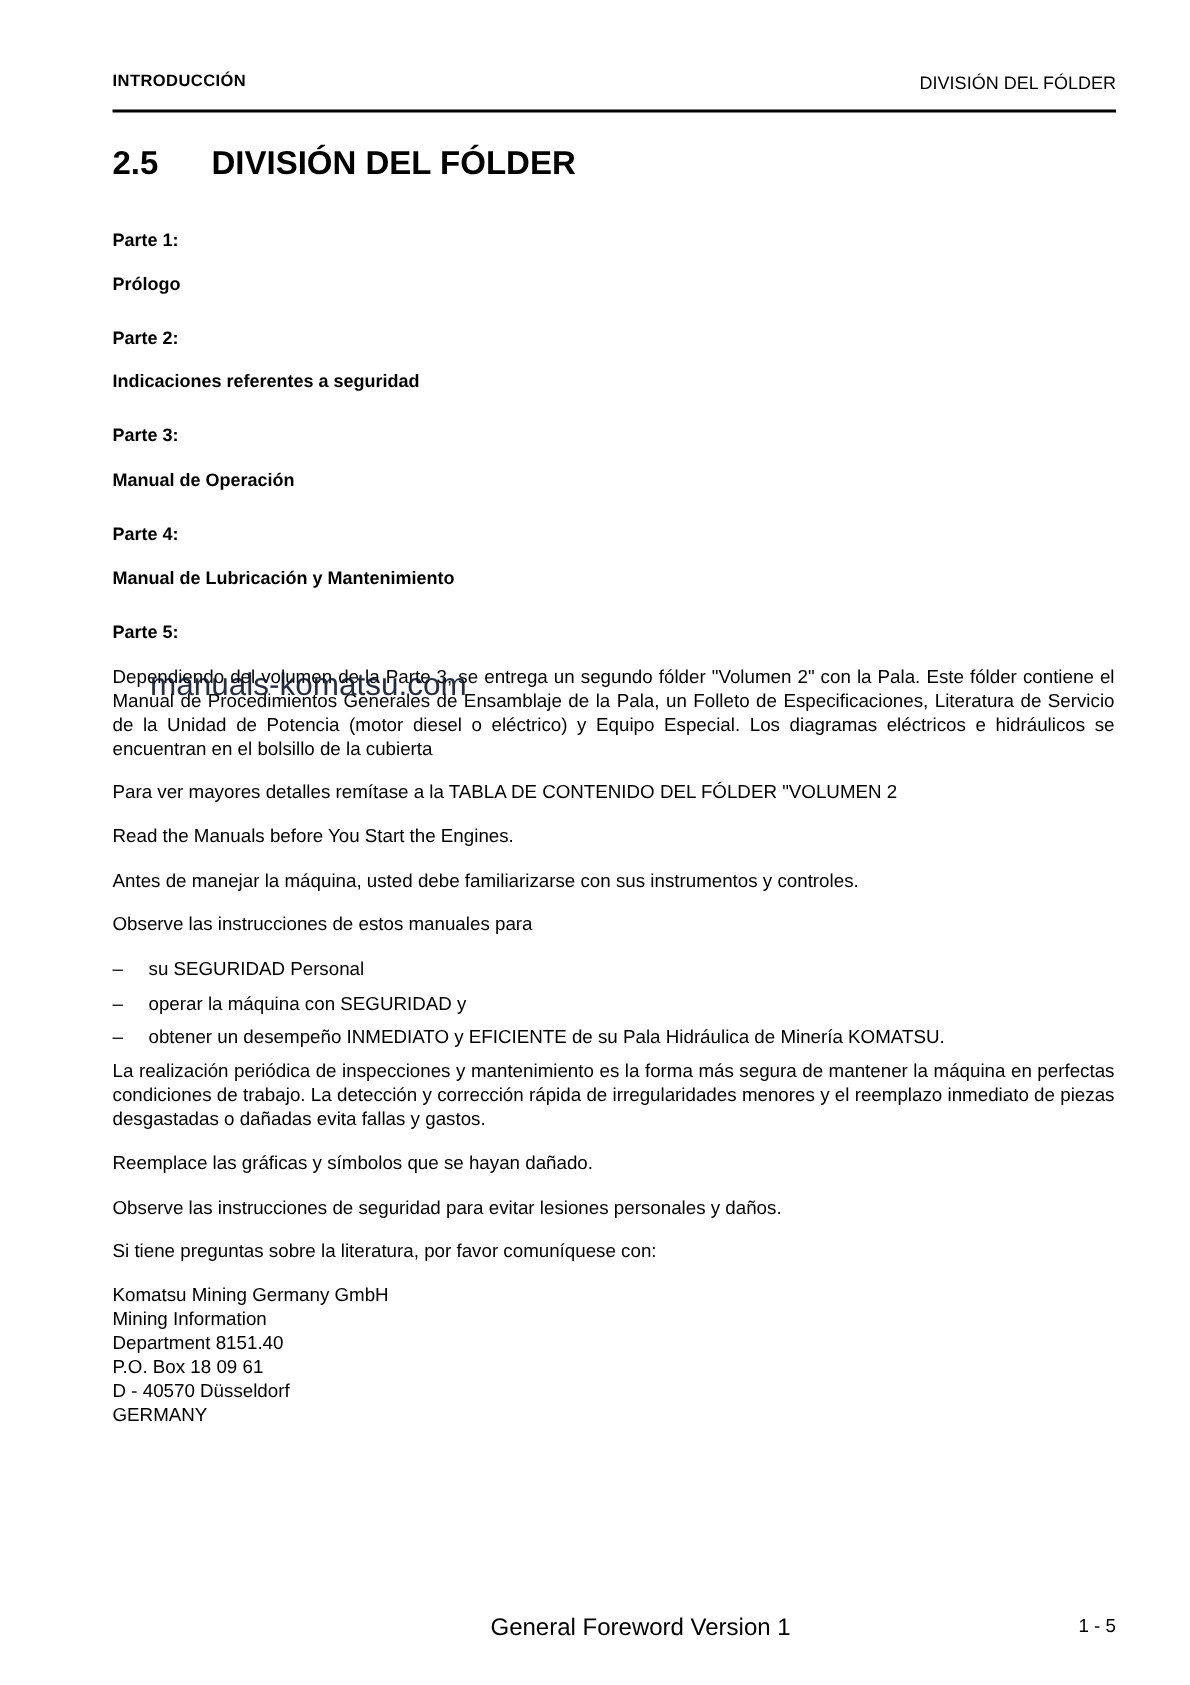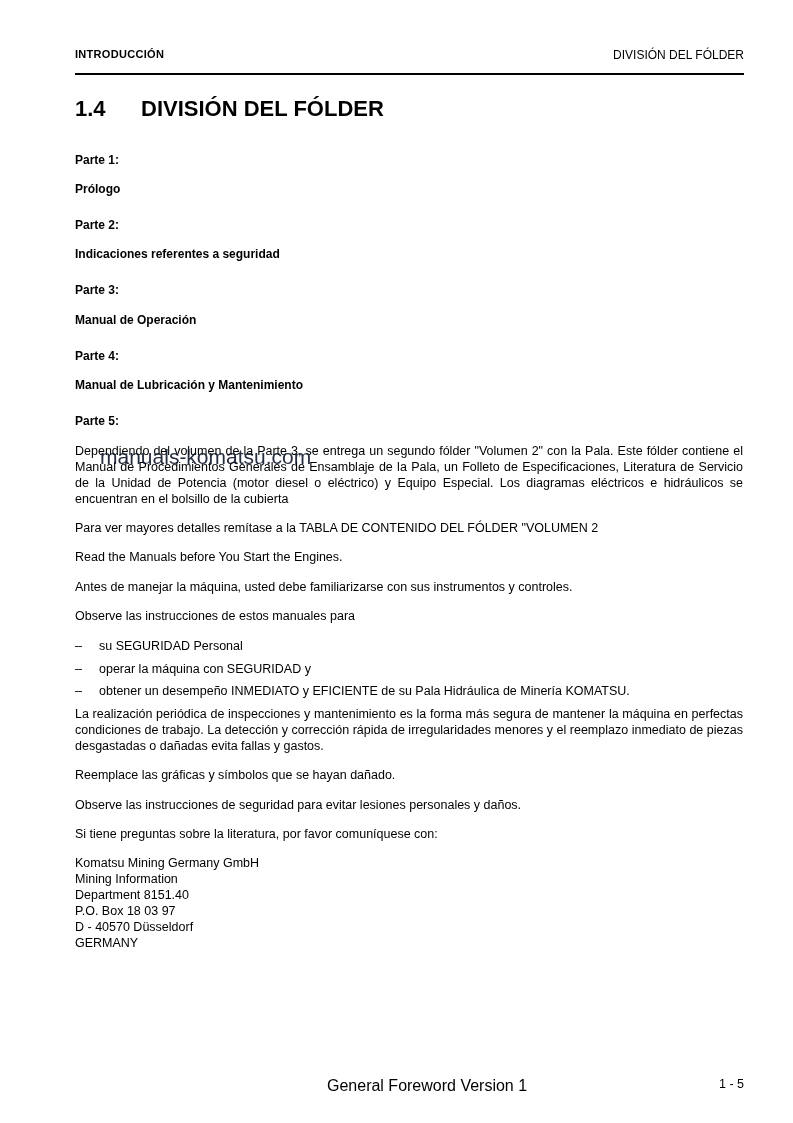--- a/index.html
+++ b/index.html
@@ -22,21 +22,21 @@
   .footer-r { right: 49px; top: 1077px; font-size: 12.5px; }
 </style>
 </head>
 <body>
 
 <div class="abs hdr-left">INTRODUCCIÓN</div>
 <div class="abs hdr-right">DIVISIÓN DEL FÓLDER</div>
 <div class="abs rule"></div>
 
 <div class="abs title">
-  <span class="num">1.4</span><span>DIVISIÓN DEL FÓLDER</span>
+  <span class="num">2.5</span><span>DIVISIÓN DEL FÓLDER</span>
 </div>
 
 <div class="abs bold" style="top:153px">Parte 1:</div>
 <div class="abs bold" style="top:182px">Prólogo</div>
 <div class="abs bold" style="top:218px">Parte 2:</div>
 <div class="abs bold" style="top:247px">Indicaciones referentes a seguridad</div>
 <div class="abs bold" style="top:283px">Parte 3:</div>
 <div class="abs bold" style="top:313px">Manual de Operación</div>
 <div class="abs bold" style="top:349px">Parte 4:</div>
 <div class="abs bold" style="top:378px">Manual de Lubricación y Mantenimiento</div>
@@ -62,19 +62,19 @@
 
 <div class="abs p just" style="top:706px">La realización periódica de inspecciones y mantenimiento es la forma más segura de mantener la máquina en perfectas condiciones de trabajo. La detección y corrección rápida de irregularidades menores y el reemplazo inmediato de piezas desgastadas o dañadas evita fallas y gastos.</div>
 <div class="abs p" style="top:767px">Reemplace las gráficas y símbolos que se hayan dañado.</div>
 <div class="abs p" style="top:797px">Observe las instrucciones de seguridad para evitar lesiones personales y daños.</div>
 <div class="abs p" style="top:826px">Si tiene preguntas sobre la literatura, por favor comuníquese con:</div>
 
 <div class="abs addr">
   <div>Komatsu Mining Germany GmbH</div>
   <div>Mining Information</div>
   <div>Department 8151.40</div>
-  <div>P.O. Box 18 03 97</div>
+  <div>P.O. Box 18 09 61</div>
   <div>D - 40570 Düsseldorf</div>
   <div>GERMANY</div>
 </div>
 
 <div class="abs footer-c">General Foreword Version 1</div>
 <div class="abs footer-r">1 - 5</div>
 
 </body></html>

